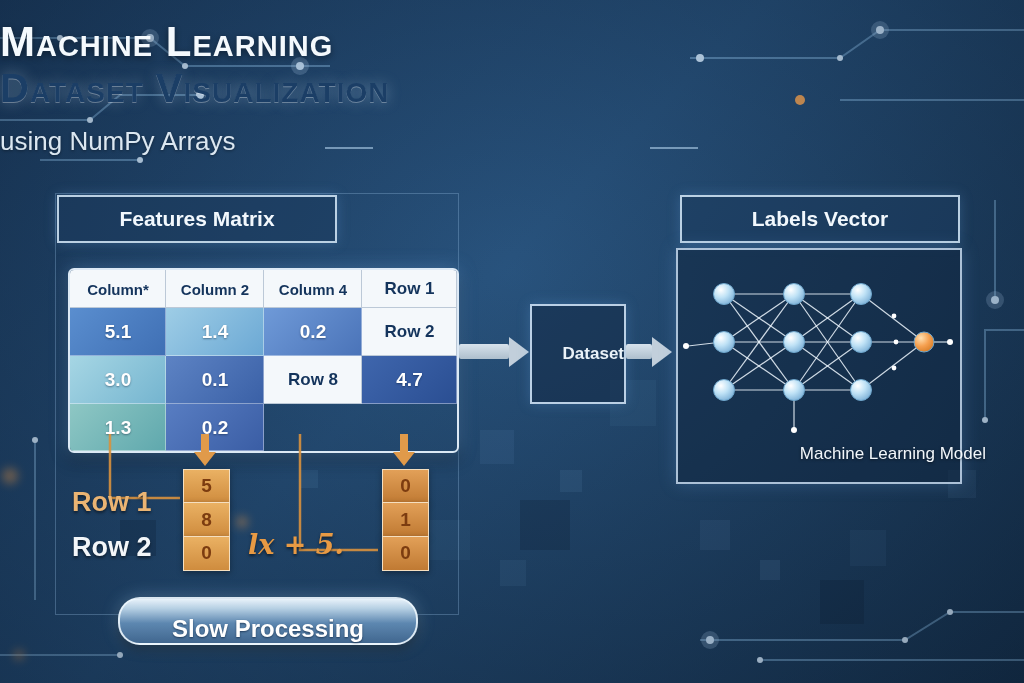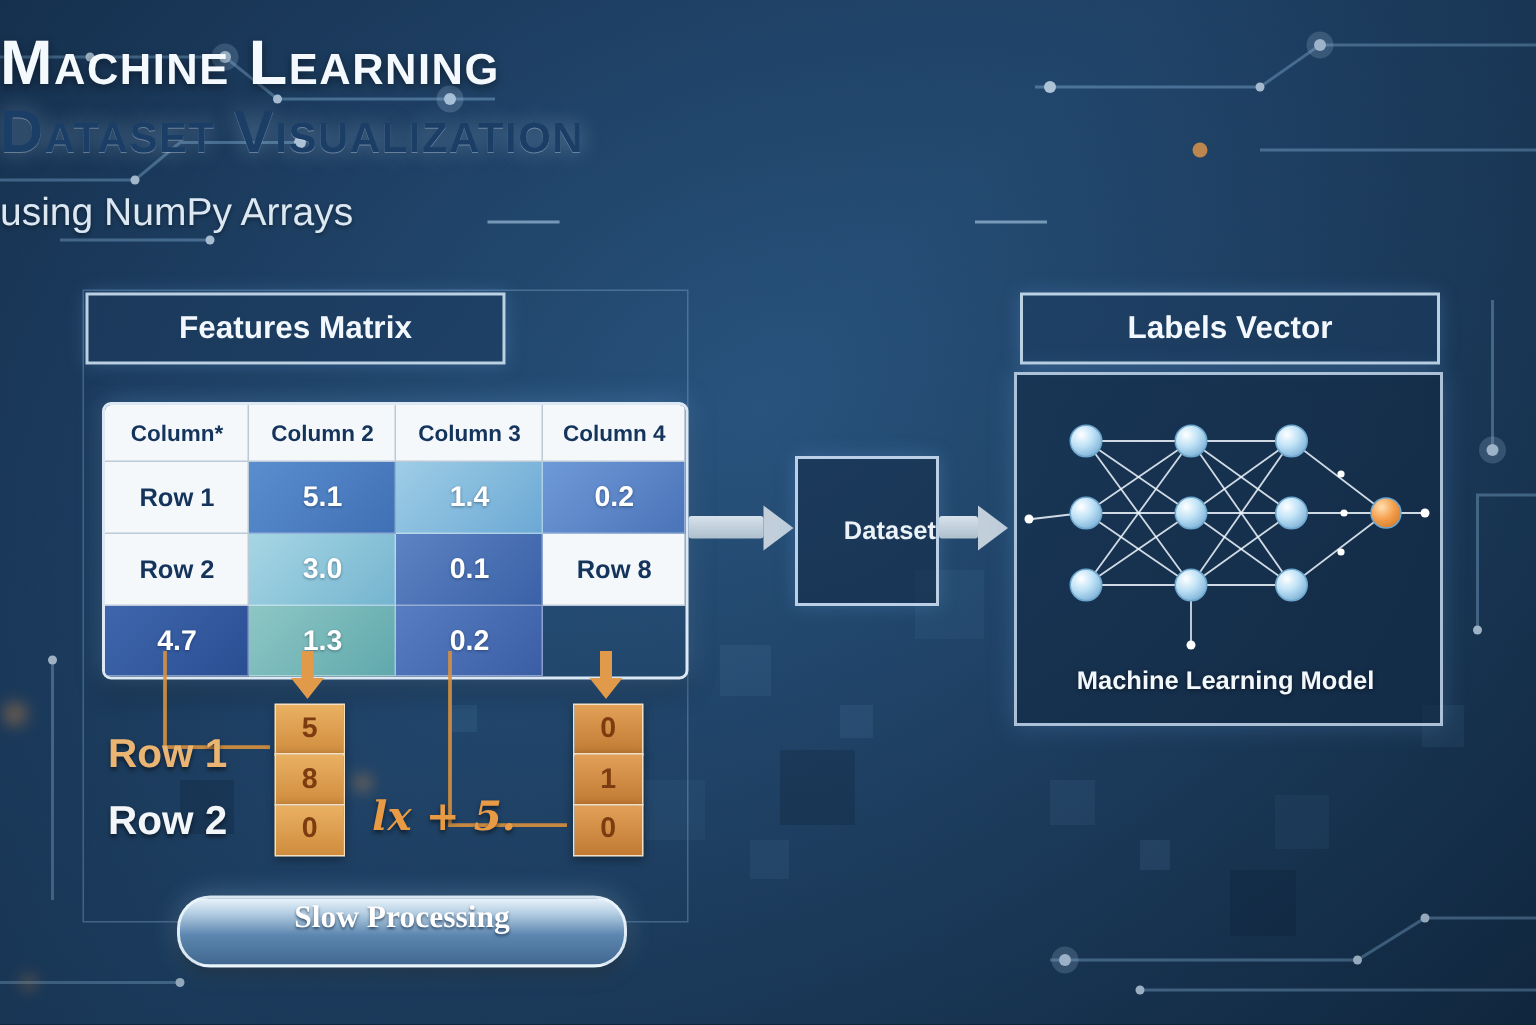--- a/index.html
+++ b/index.html
@@ -55,43 +55,43 @@
   
   .dataset{position:absolute;left:530px;top:304px;width:92px;height:96px;
     border:2px solid rgba(205,225,245,.9);background:rgba(20,44,72,.6);
     display:flex;align-items:center;justify-content:flex-end;color:#eaf2f8;
     font-size:17px;font-weight:bold;box-shadow:0 0 12px rgba(110,170,235,.25);}
   .shaft{position:absolute;height:15px;background:linear-gradient(180deg,#d7e2ec,#aebfcd);border-radius:2px;}
   .ahead{position:absolute;width:0;height:0;border-top:15px solid transparent;
     border-bottom:15px solid transparent;border-left:20px solid #c2cfdb;}
 
   
-  .caption{position:absolute;left:676px;top:444px;width:282px;text-align:center;
-    color:#f2f7fb;font-size:17px;font-weight:bold;text-shadow:0 1px 3px rgba(0,0,0,.5);}
+  .caption{position:absolute;left:676px;top:444px;width:282px;text-align:right;
+    color:#f2f7fb;font-size:17px;font-weight:normal;text-shadow:0 1px 3px rgba(0,0,0,.5);padding-left:28px;}
 
   
   .vcol{position:absolute;}
   .vcell{width:45px;height:33px;margin-top:-1.5px;display:flex;align-items:center;justify-content:center;
     font-weight:bold;font-size:19px;color:#7c3c10;border:1.5px solid #f5dfc0;
     background:linear-gradient(180deg,#eab163,#cf8c3e);box-shadow:0 2px 6px rgba(0,0,0,.35);}
   .vr .vcell{background:linear-gradient(180deg,#e2a058,#c07a33);}
   .rowlab1{position:absolute;left:72px;top:487px;font-size:27px;font-weight:bold;color:#eab473;
     text-shadow:0 2px 3px rgba(0,0,0,.5);}
   .rowlab2{position:absolute;left:72px;top:532px;font-size:27px;font-weight:bold;color:#f3f6f9;
     text-shadow:0 2px 3px rgba(0,0,0,.5);}
   .formula{position:absolute;left:248px;top:529px;font-family:"DejaVu Serif",serif;font-style:italic;
     font-size:27px;font-weight:bold;color:#e89a44;text-shadow:0 2px 3px rgba(0,0,0,.5);}
 
   
   .bigbtn{position:absolute;left:118px;top:597px;width:296px;height:44px;border-radius:22px;
     border:2px solid rgba(235,245,252,.9);
     background:linear-gradient(180deg,#e8f2fa 0%,#b5cfe3 22%,#5d87b0 55%,#41678f 100%);
-    display:flex;align-items:flex-start;justify-content:center;color:#ffffff;font-size:21px;font-weight:bold;
+    display:flex;align-items:flex-end;justify-content:center;color:#ffffff;font-size:24px;font-weight:bold;
     text-shadow:0 1px 2px rgba(10,30,55,.65);
-    box-shadow:0 5px 12px rgba(0,0,0,.45),0 0 16px rgba(150,200,240,.4);cursor:pointer;font-family:Liberation Serif, serif;}
+    box-shadow:0 5px 12px rgba(0,0,0,.45),0 0 16px rgba(150,200,240,.4);cursor:pointer;}
 </style>
 </head>
 <body>
 
 <div class="canvas">
 
   <svg width="1024" height="683" viewBox="0 0 1024 683">
     <g stroke="#8fc2ea" stroke-width="2" fill="none" opacity="0.5">
       <path d="M0 38 H150 L185 66 H330"></path>
       <path d="M0 120 H90 L120 95 H200"></path>
@@ -163,21 +163,20 @@
 
   <div class="outline" style="left:55px;top:193px;width:402px;height:420px;"></div>
 
   <div class="hdrbox" style="left:57px;top:195px;width:276px;">
     <span>Features Matrix</span>
   </div>
 
   <div class="ftable">
     <div class="cell th">Column*</div>
     <div class="cell th">Column 2</div>
-    <div class="cell th">Column 3</div>
     <div class="cell th">Column 4</div>
 
     <div class="cell rl">Row 1</div>
     <div class="cell val c-r1c1">5.1</div>
     <div class="cell val c-r1c2">1.4</div>
     <div class="cell val c-r1c3">0.2</div>
 
     <div class="cell rl">Row 2</div>
     <div class="cell val c-r2c2">3.0</div>
     <div class="cell val c-r2c3">0.1</div>

